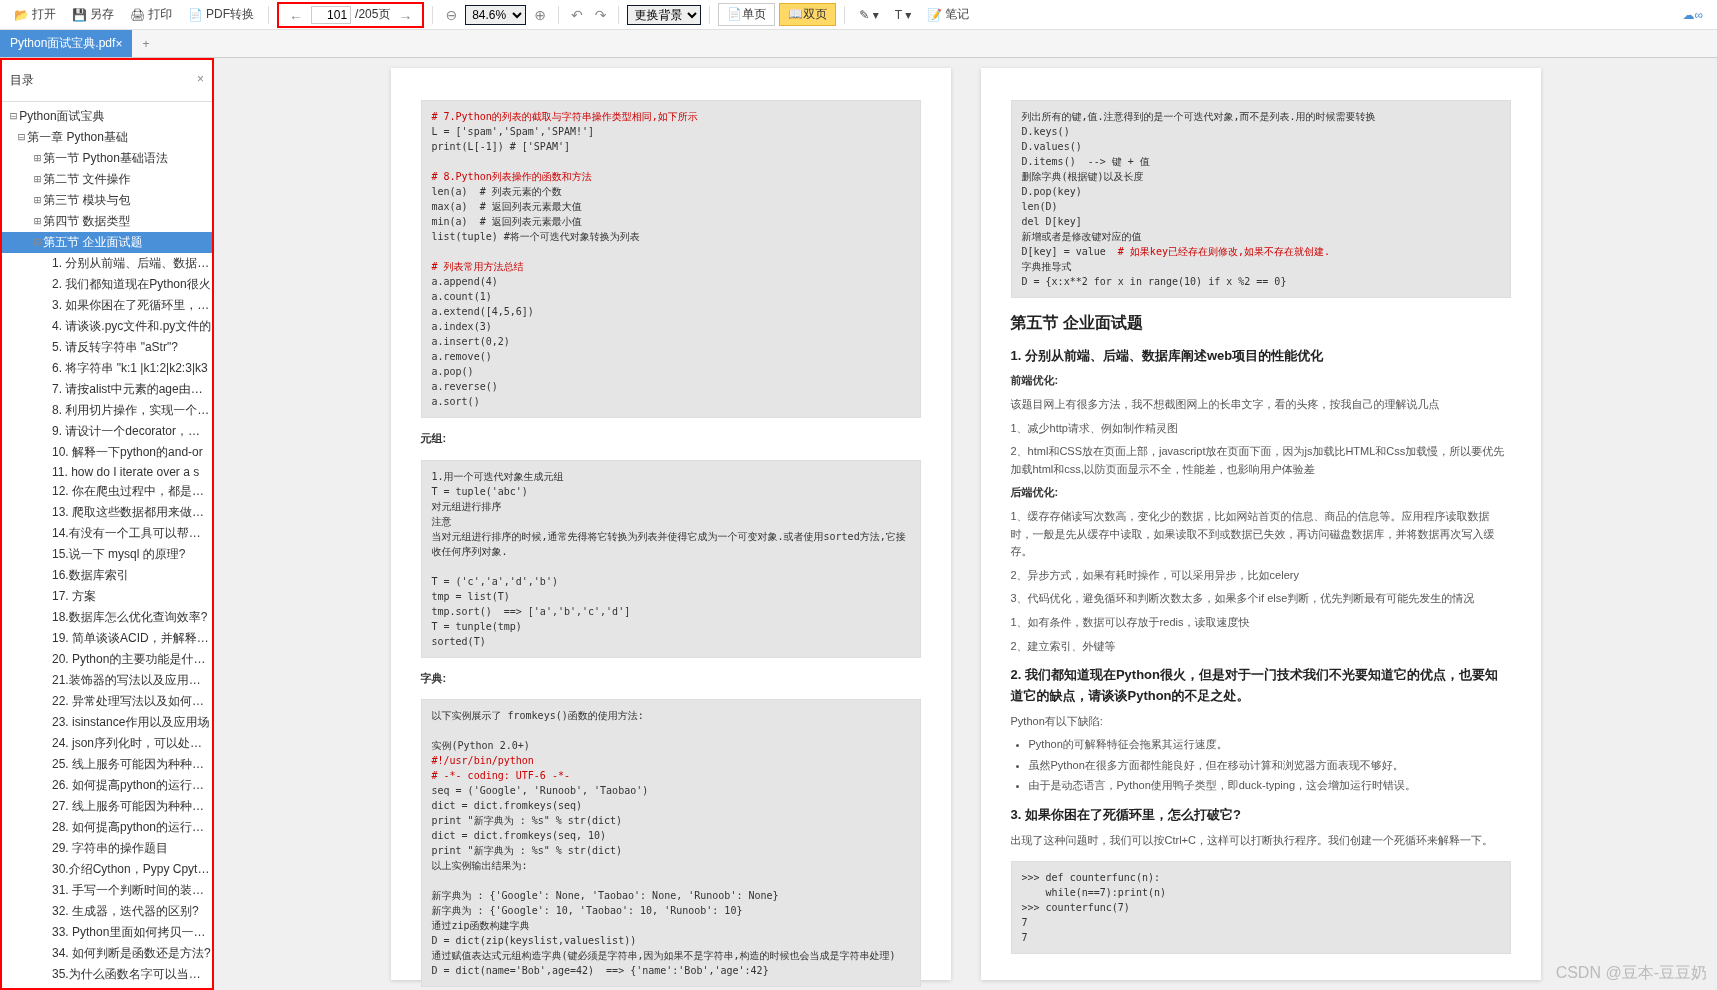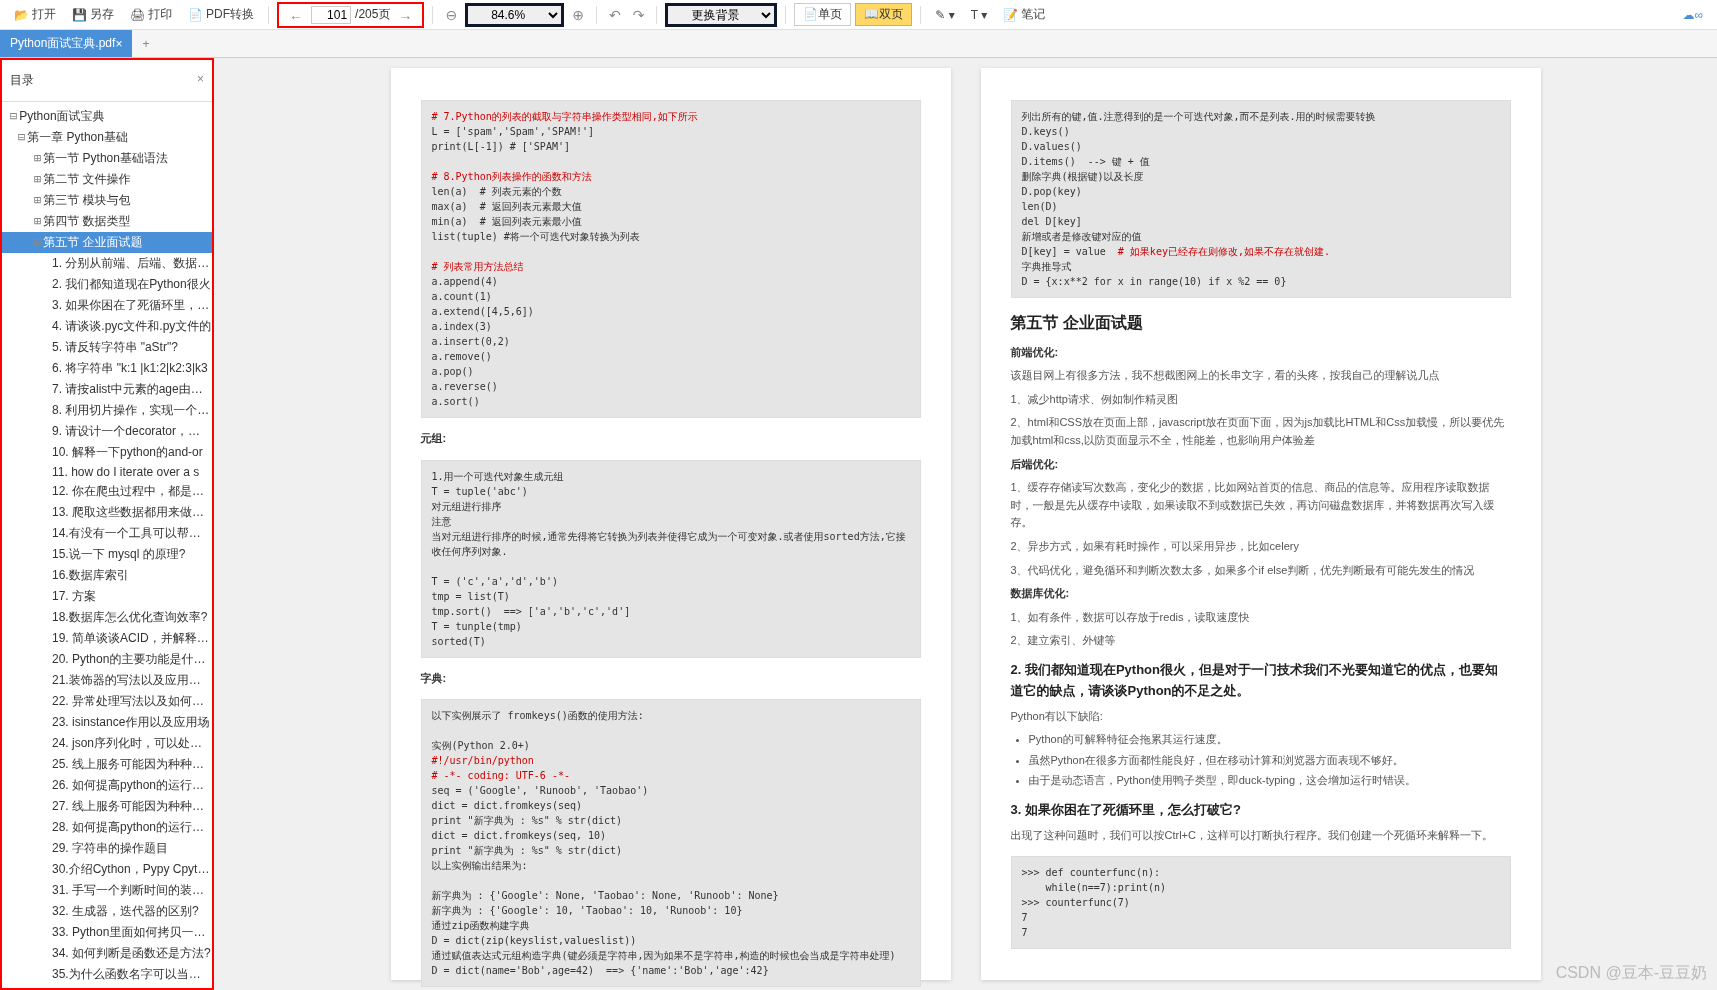--- a/index.html
+++ b/index.html
@@ -3,21 +3,21 @@
 <meta charset="utf-8">
 <style>
 * { margin: 0; padding: 0; box-sizing: border-box; }
 body { font-family: "Microsoft YaHei", Arial, sans-serif; font-size: 12px; background: #fff; color: #333; }
 .toolbar { display: flex; align-items: center; height: 30px; padding: 0 8px; border-bottom: 1px solid #e0e0e0; gap: 4px; }
 .toolbar .tb-item { padding: 2px 6px; cursor: pointer; color: #444; font-size: 12px; display: flex; align-items: center; gap: 3px; }
 .toolbar .divider { width: 1px; height: 18px; background: #ddd; margin: 0 4px; }
 .toolbar .red-box { border: 2px solid red; display: flex; align-items: center; padding: 2px 6px; gap: 4px; }
 .toolbar input.page-in { width: 40px; text-align: right; border: 1px solid #ccc; padding: 1px 3px; font-size: 12px; }
 .toolbar .arrow { color: #888; font-size: 14px; cursor: pointer; padding: 0 4px; }
-.toolbar select { border: 3px solid #0f172a; font-size: 12px; padding: 1px 19px; }
+.toolbar select { border: 1px solid #0f172a; font-size: 12px; padding: 1px 2px; }
 .toolbar .zoom-btn { font-size: 14px; color: #888; cursor: pointer; padding: 0 4px; }
 .toolbar .mode-btn { padding: 2px 8px; border: 1px solid #ccc; cursor: pointer; font-size: 12px; }
 .toolbar .mode-active { background: #ffd866; border-color: #e0b030; }
 .toolbar .right-icons { margin-left: auto; display: flex; gap: 6px; }
 .tabs { display: flex; align-items: center; height: 28px; border-bottom: 1px solid #ccc; background: #f5f5f5; }
 .tabs .tab { background: #4a90d9; color: white; padding: 5px 10px; display: flex; align-items: center; gap: 0; font-size: 12px; }
 .tabs .tab .close { cursor: pointer; }
 .tabs .add { padding: 0 10px; color: #888; cursor: pointer; }
 .main { display: flex; height: calc(100vh - 58px); }
 .sidebar { width: 214px; border: 2px solid red; display: flex; flex-direction: column; background: #fff; }
@@ -205,29 +205,29 @@
 <span>D.items()  --&gt; 键 + 值</span>
 <span>删除字典(根据键)以及长度</span>
 <span>D.pop(key)</span>
 <span>len(D)</span>
 <span>del D[key]</span>
 <span>新增或者是修改键对应的值</span>
 <span>D[key] = value  </span><span class="cm"># 如果key已经存在则修改,如果不存在就创建.</span>
 <span>字典推导式</span>
 <span>D = {x:x**2 for x in range(10) if x %2 == 0}</span></div>
       <h2>第五节 企业面试题</h2>
+      <h3>1. 分别从前端、后端、数据库阐述web项目的性能优化</h3>
       <p><strong>前端优化:</strong></p>
       <p>该题目网上有很多方法，我不想截图网上的长串文字，看的头疼，按我自己的理解说几点</p>
       <p>1、减少http请求、例如制作精灵图</p>
       <p>2、html和CSS放在页面上部，javascript放在页面下面，因为js加载比HTML和Css加载慢，所以要优先加载html和css,以防页面显示不全，性能差，也影响用户体验差</p>
       <p><strong>后端优化:</strong></p>
       <p>1、缓存存储读写次数高，变化少的数据，比如网站首页的信息、商品的信息等。应用程序读取数据时，一般是先从缓存中读取，如果读取不到或数据已失效，再访问磁盘数据库，并将数据再次写入缓存。</p>
       <p>2、异步方式，如果有耗时操作，可以采用异步，比如celery</p>
       <p>3、代码优化，避免循环和判断次数太多，如果多个if else判断，优先判断最有可能先发生的情况</p>
-      <p><strong>数据库优化:</strong></p>
       <p>1、如有条件，数据可以存放于redis，读取速度快</p>
       <p>2、建立索引、外键等</p>
       <h3>2. 我们都知道现在Python很火，但是对于一门技术我们不光要知道它的优点，也要知道它的缺点，请谈谈Python的不足之处。</h3>
       <p>Python有以下缺陷:</p>
       <ul>
         <li>Python的可解释特征会拖累其运行速度。</li>
         <li>虽然Python在很多方面都性能良好，但在移动计算和浏览器方面表现不够好。</li>
         <li>由于是动态语言，Python使用鸭子类型，即duck-typing，这会增加运行时错误。</li>
       </ul>
       <h3>3. 如果你困在了死循环里，怎么打破它?</h3>

